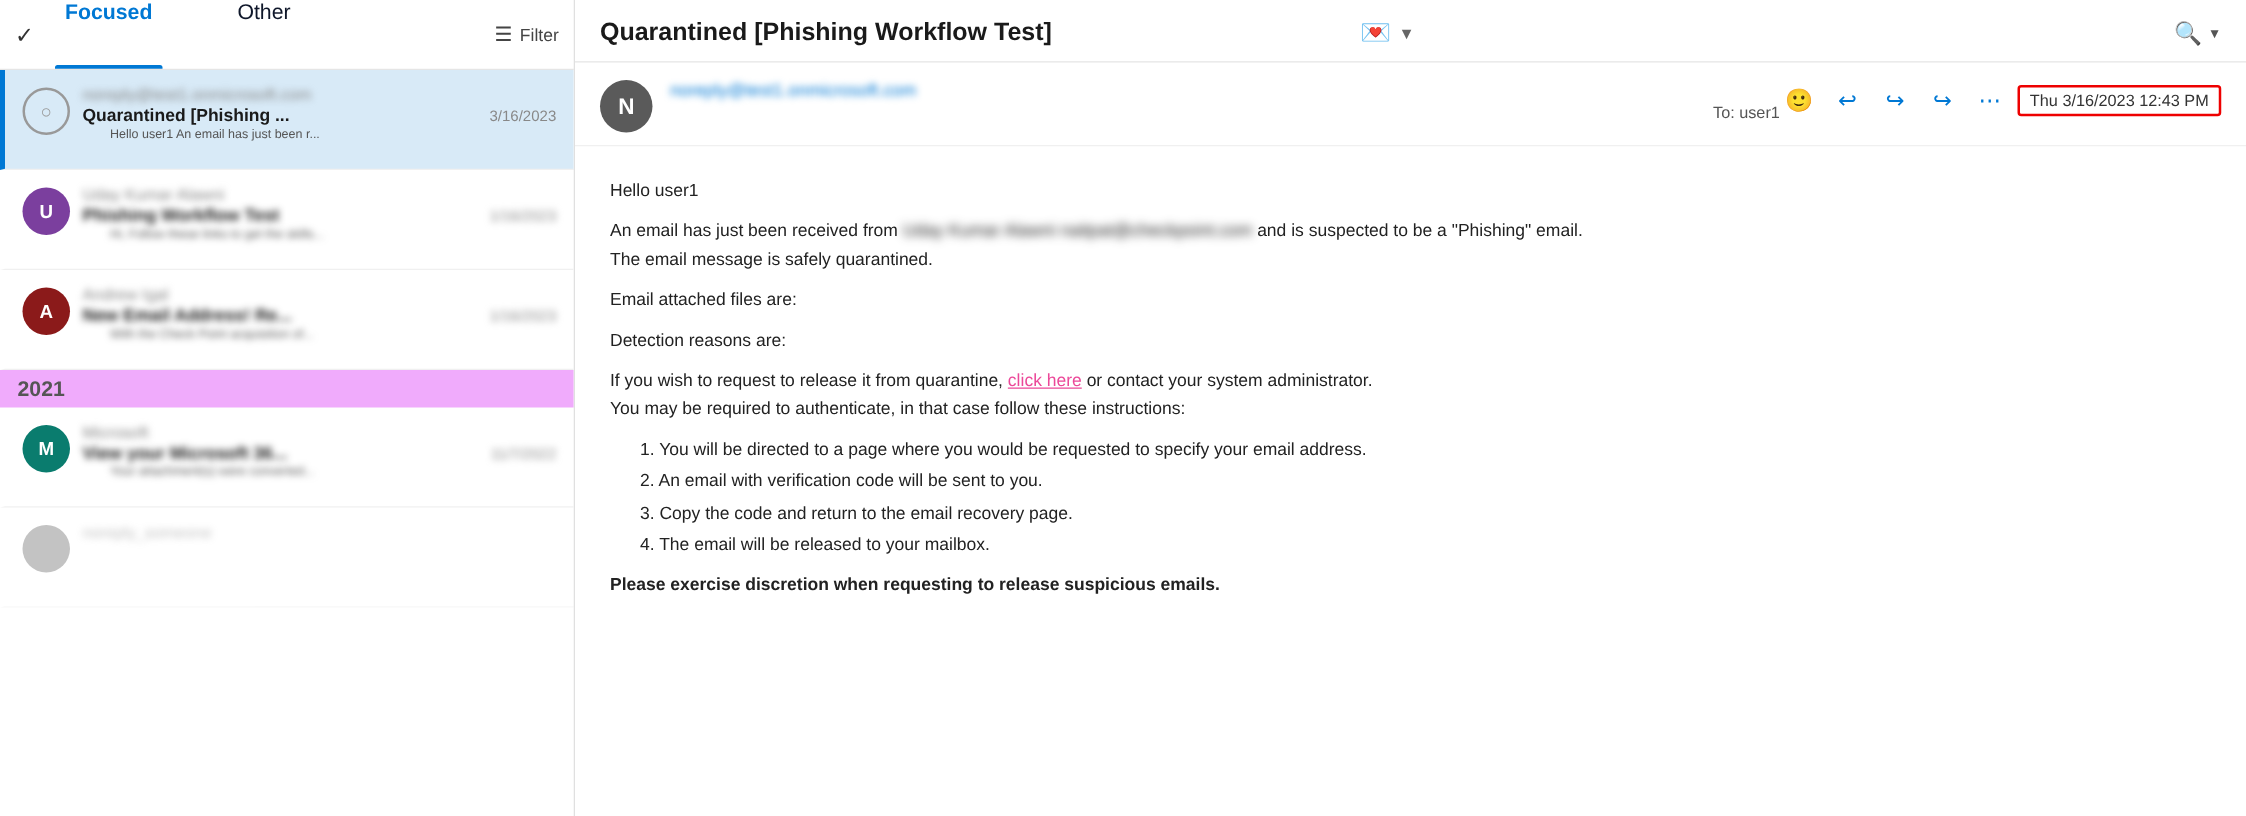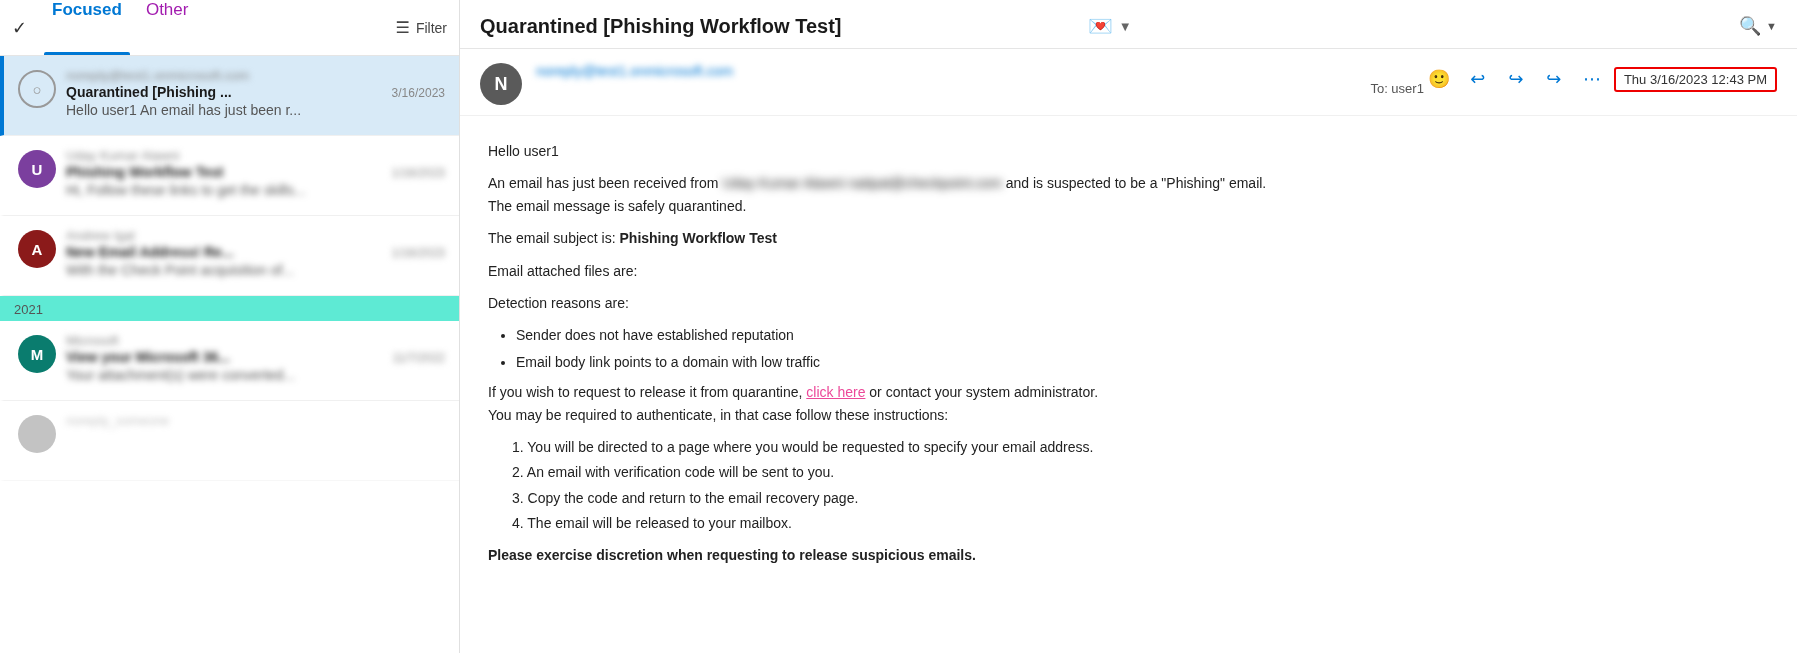--- a/index.html
+++ b/index.html
@@ -6,48 +6,48 @@
     body { font-family: 'Segoe UI', Arial, sans-serif; background: #fff; display: flex; height: 653px; overflow: hidden; font-size: 14px; color: #222; }
 
     
     .left-panel { width: 460px; min-width: 460px; border-right: 1px solid #e0e0e0; display: flex; flex-direction: column; height: 100%; }
 
     .tab-bar { display: flex; align-items: center; padding: 0 12px; border-bottom: 1px solid #e5e5e5; height: 56px; gap: 8px; }
     .check-icon { width: 22px; height: 22px; color: #333; font-size: 18px; margin-right: 2px; flex-shrink: 0; }
     .tab { font-size: 17px; font-weight: 600; padding: 0 8px; cursor: pointer; color: #333; height: 100%; display: flex; align-items: flex-start; position: relative; }
     .tab.active { color: #0078d4; }
     .tab.active::after { content: ''; position: absolute; bottom: 0; left: 0; right: 0; height: 3px; background: #0078d4; border-radius: 2px 2px 0 0; }
-    .tab.inactive { color: #a21caf; font-weight: 400; }
+    .tab.inactive { color: #0f172a; font-weight: 400; margin-left: 44px; }
     .filter-btn { margin-left: auto; display: flex; align-items: center; gap: 6px; color: #444; cursor: pointer; font-size: 14px; }
     .filter-icon { font-size: 16px; }
 
     .email-list { flex: 1; overflow-y: auto; }
 
     .email-item { display: flex; align-items: flex-start; padding: 12px 14px 10px 14px; cursor: pointer; border-bottom: 1px solid #f0f0f0; position: relative; min-height: 80px; }
     .email-item.selected { background: #d8eaf7; border-left: 4px solid #0078d4; }
     .email-item:not(.selected) { border-left: 4px solid transparent; }
 
     .avatar { width: 38px; height: 38px; border-radius: 50%; display: flex; align-items: center; justify-content: center; font-size: 15px; font-weight: 700; color: #fff; flex-shrink: 0; margin-right: 10px; margin-top: 2px; }
     .avatar.circle-outline { background: transparent; border: 2px solid #999; color: #999; }
     .avatar.purple { background: #7b3f9e; }
     .avatar.darkred { background: #8b1a1a; }
     .avatar.teal { background: #0a7c6e; }
 
     .email-content { flex: 1; min-width: 0; }
     .email-sender { font-size: 13px; color: #888; white-space: nowrap; overflow: hidden; text-overflow: ellipsis; margin-bottom: 1px; filter: blur(3px); }
     .email-subject { font-weight: 700; font-size: 14px; white-space: nowrap; overflow: hidden; text-overflow: ellipsis; color: #1a1a1a; }
     .email-subject.blurred { filter: blur(3px); }
-    .email-preview { font-size: 14px; color: #555; white-space: nowrap; overflow: hidden; text-overflow: ellipsis; margin-top: 2px; }
+    .email-preview { font-size: 10px; color: #555; white-space: nowrap; overflow: hidden; text-overflow: ellipsis; margin-top: 2px; margin-left: 22px; }
     .email-preview.blurred { filter: blur(3px); }
     .email-date { font-size: 12px; color: #888; white-space: nowrap; margin-left: 8px; margin-top: 2px; flex-shrink: 0; }
     .email-date.blurred { filter: blur(3px); }
 
     .email-header-row { display: flex; justify-content: space-between; align-items: flex-start; }
 
-    .year-divider { padding: 6px 14px 4px 14px; font-size: 13px; color: #555; font-weight: 400; background: #5eead4; }
+    .year-divider { padding: 6px 14px 4px 14px; font-size: 17px; color: #555; font-weight: 700; background: #f0abfc; }
 
     
     .right-panel { flex: 1; display: flex; flex-direction: column; height: 100%; overflow: hidden; }
 
     .email-view-header { display: flex; align-items: center; padding: 14px 20px 10px 20px; border-bottom: 1px solid #e5e5e5; }
     .email-title { font-size: 20px; font-weight: 700; color: #1a1a1a; flex: 1; }
     .mail-icon-group { display: flex; align-items: center; gap: 6px; color: #666; font-size: 18px; cursor: pointer; }
     .search-btn { display: flex; align-items: center; gap: 4px; color: #555; cursor: pointer; font-size: 16px; margin-left: auto; }
 
     .email-meta { display: flex; align-items: flex-start; padding: 14px 20px 10px 20px; border-bottom: 1px solid #f0f0f0; position: relative; }
@@ -186,32 +186,24 @@
     <p>Hello user1</p>
 
     <p>
       <span>An email has just been received from</span>
       <span class="blurred-inline"> Uday Kumar Alawni naitpat@checkpoint.com </span>
       <span>and is suspected to be a "Phishing" email.</span>
       <br>
       <span>The email message is safely quarantined.</span>
     </p>
 
-    <p>
-      <span>The email subject is:</span>
-      <span class="bold">Phishing Workflow Test</span>
-    </p>
 
     <p>Email attached files are:</p>
     <p>Detection reasons are:</p>
 
-    <ul>
-      <li>Sender does not have established reputation</li>
-      <li>Email body link points to a domain with low traffic</li>
-    </ul>
 
     <p>
       <span>If you wish to request to release it from quarantine,</span>
       <a href="#">click here</a>
       <span>or contact your system administrator.</span>
       <br>
       <span>You may be required to authenticate, in that case follow these instructions:</span>
     </p>
 
     <ol style="list-style:none; padding-left:0;">

